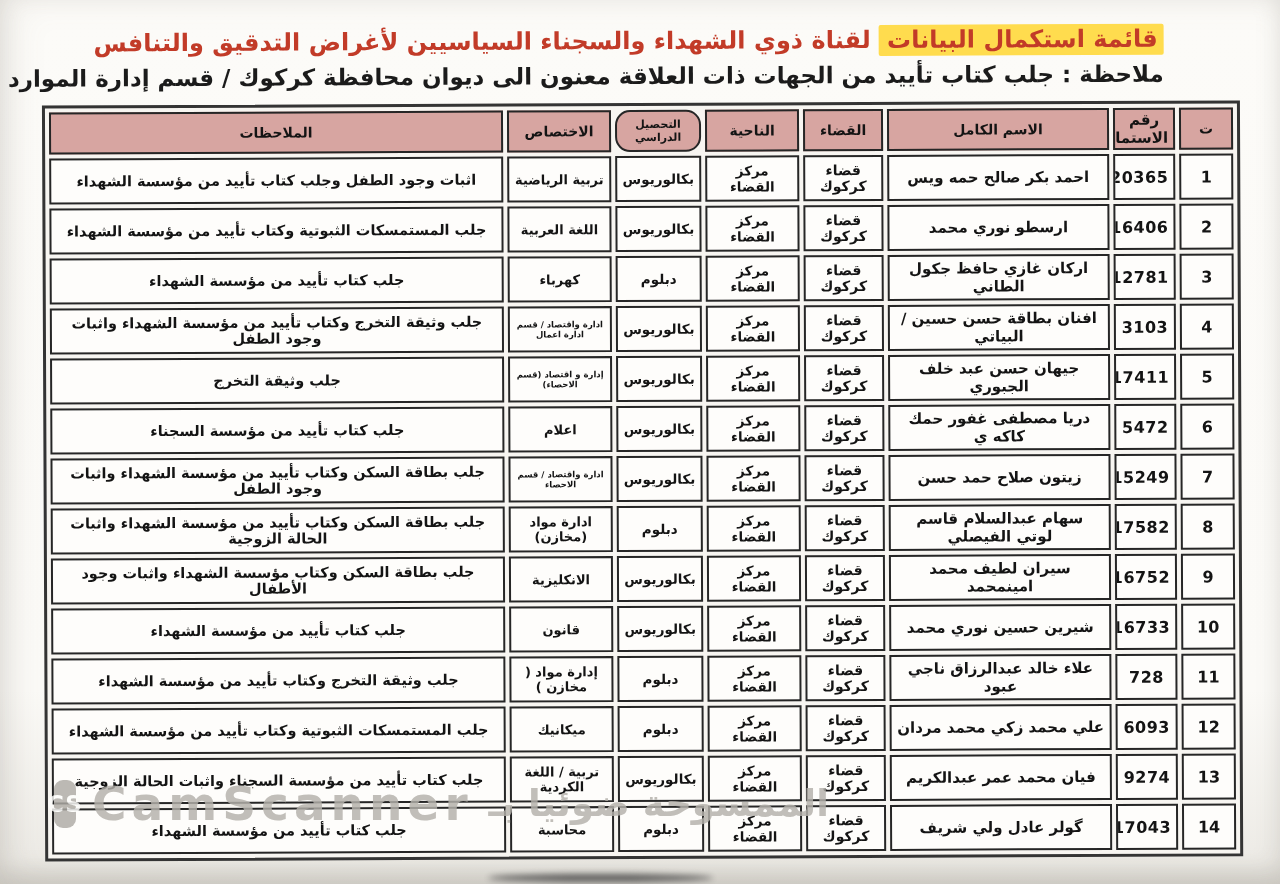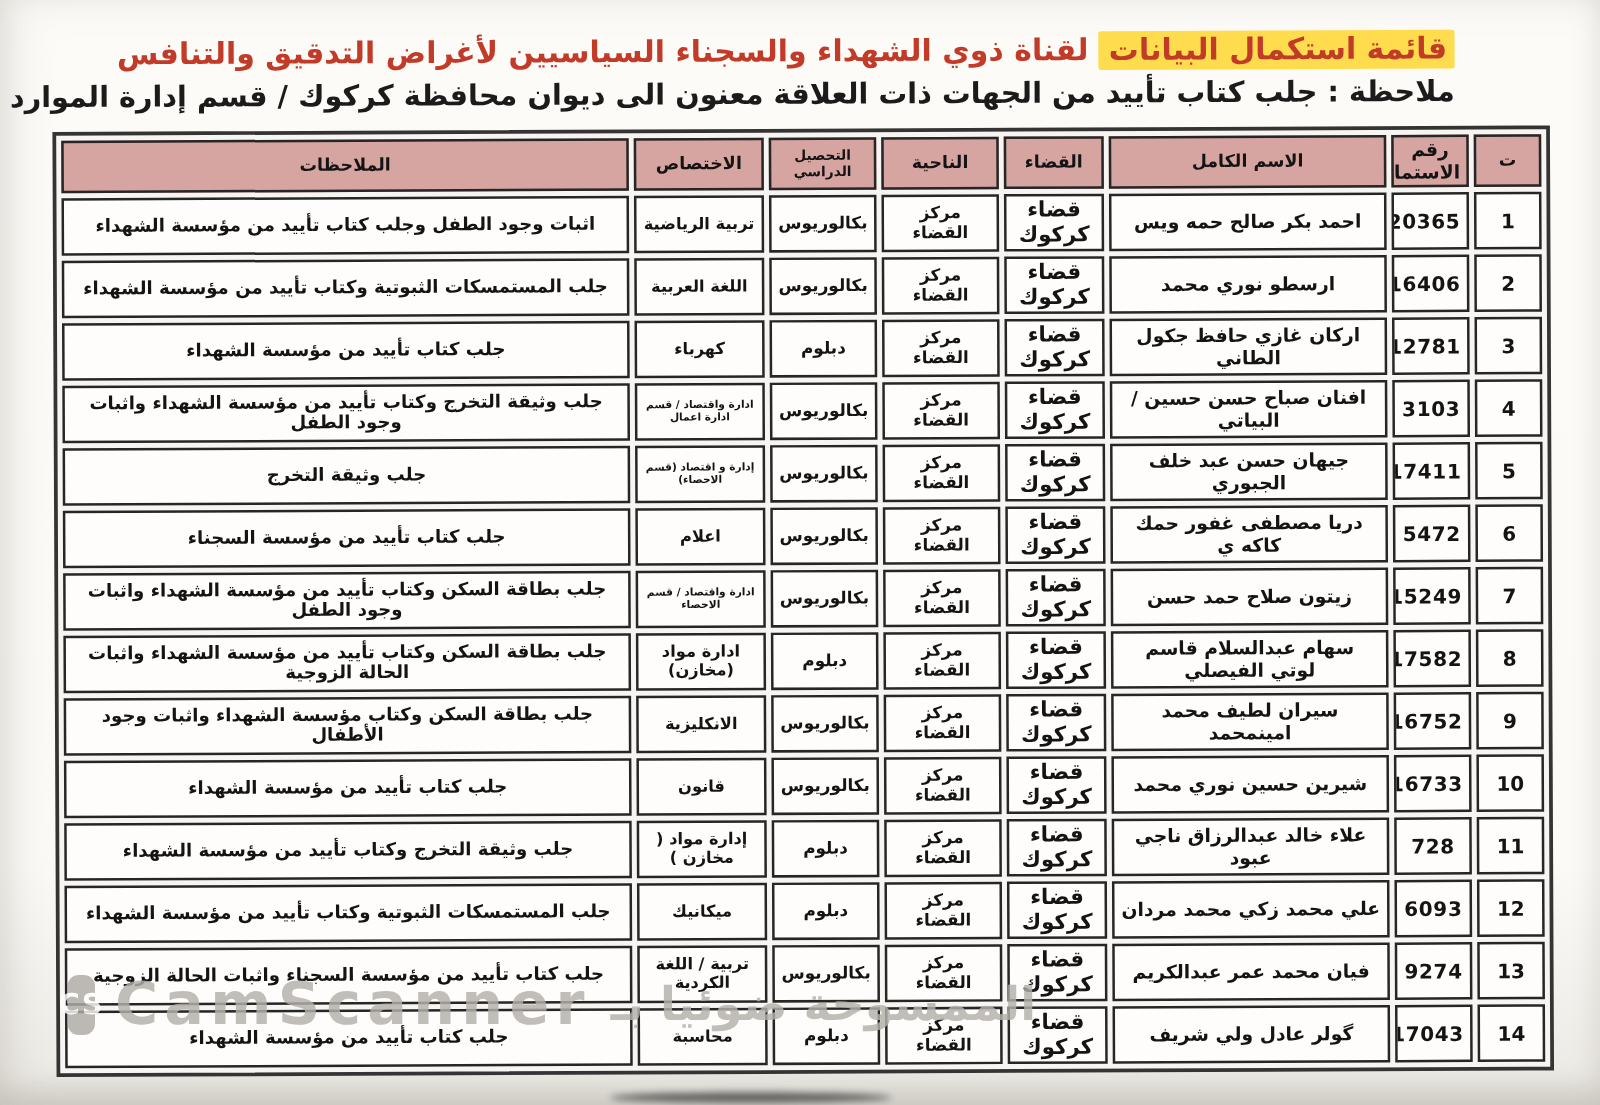--- a/index.html
+++ b/index.html
@@ -58,26 +58,26 @@
     color:#141414;
     text-align:center;vertical-align:middle;
     padding:1px 5px;
     overflow:hidden;
   }
   th{
     background:#d7a5a1;
     font-weight:bold;font-size:14px;height:34px;
   }
   th.h1{font-size:15px;}
-  th.h5{font-size:11px;}
+  th.h5{font-size:11px;border-radius:15px;}
   td{height:40px;font-weight:bold;}
   .c0{font-size:16px;}
   .c1{font-size:16px;letter-spacing:.5px;text-align:center;}
   .c2{font-size:15px;}
-  .c3{font-size:17px;}
+  .c3{font-size:14px;}
   .c4{font-size:13.5px;margin-top:43px;}
   .c5{font-size:13.5px;}
   .c6{font-size:13px;}
   .c7{font-size:14.5px;}
   td.xs{font-size:8.5px;font-weight:bold;margin-left:12px;}
   
   .watermark{
     position:absolute;left:54px;top:776px;z-index:6;
     display:flex;align-items:center;gap:16px;
     opacity:.82;pointer-events:none;
@@ -167,21 +167,21 @@
               <td class="c2">اركان غازي حافظ جكول الطاني</td>
               <td class="c3">قضاء كركوك</td>
               <td class="c4">مركز القضاء</td>
               <td class="c5">دبلوم</td>
               <td class="c6">كهرباء</td>
               <td class="c7">جلب كتاب تأييد من مؤسسة الشهداء</td>
             </tr>
             <tr>
               <td class="c0">4</td>
               <td class="c1">3103</td>
-              <td class="c2">افنان صباح حسن حسين / البياتي</td>
+              <td class="c2">افنان بطاقة حسن حسين / البياتي</td>
               <td class="c3">قضاء كركوك</td>
               <td class="c4">مركز القضاء</td>
               <td class="c5">بكالوريوس</td>
               <td class="c6 xs">ادارة واقتصاد / قسم ادارة اعمال</td>
               <td class="c7">جلب وثيقة التخرج وكتاب تأييد من مؤسسة الشهداء واثبات وجود الطفل</td>
             </tr>
             <tr>
               <td class="c0">5</td>
               <td class="c1">17411</td>
               <td class="c2">جيهان حسن عبد خلف الجبوري</td>

